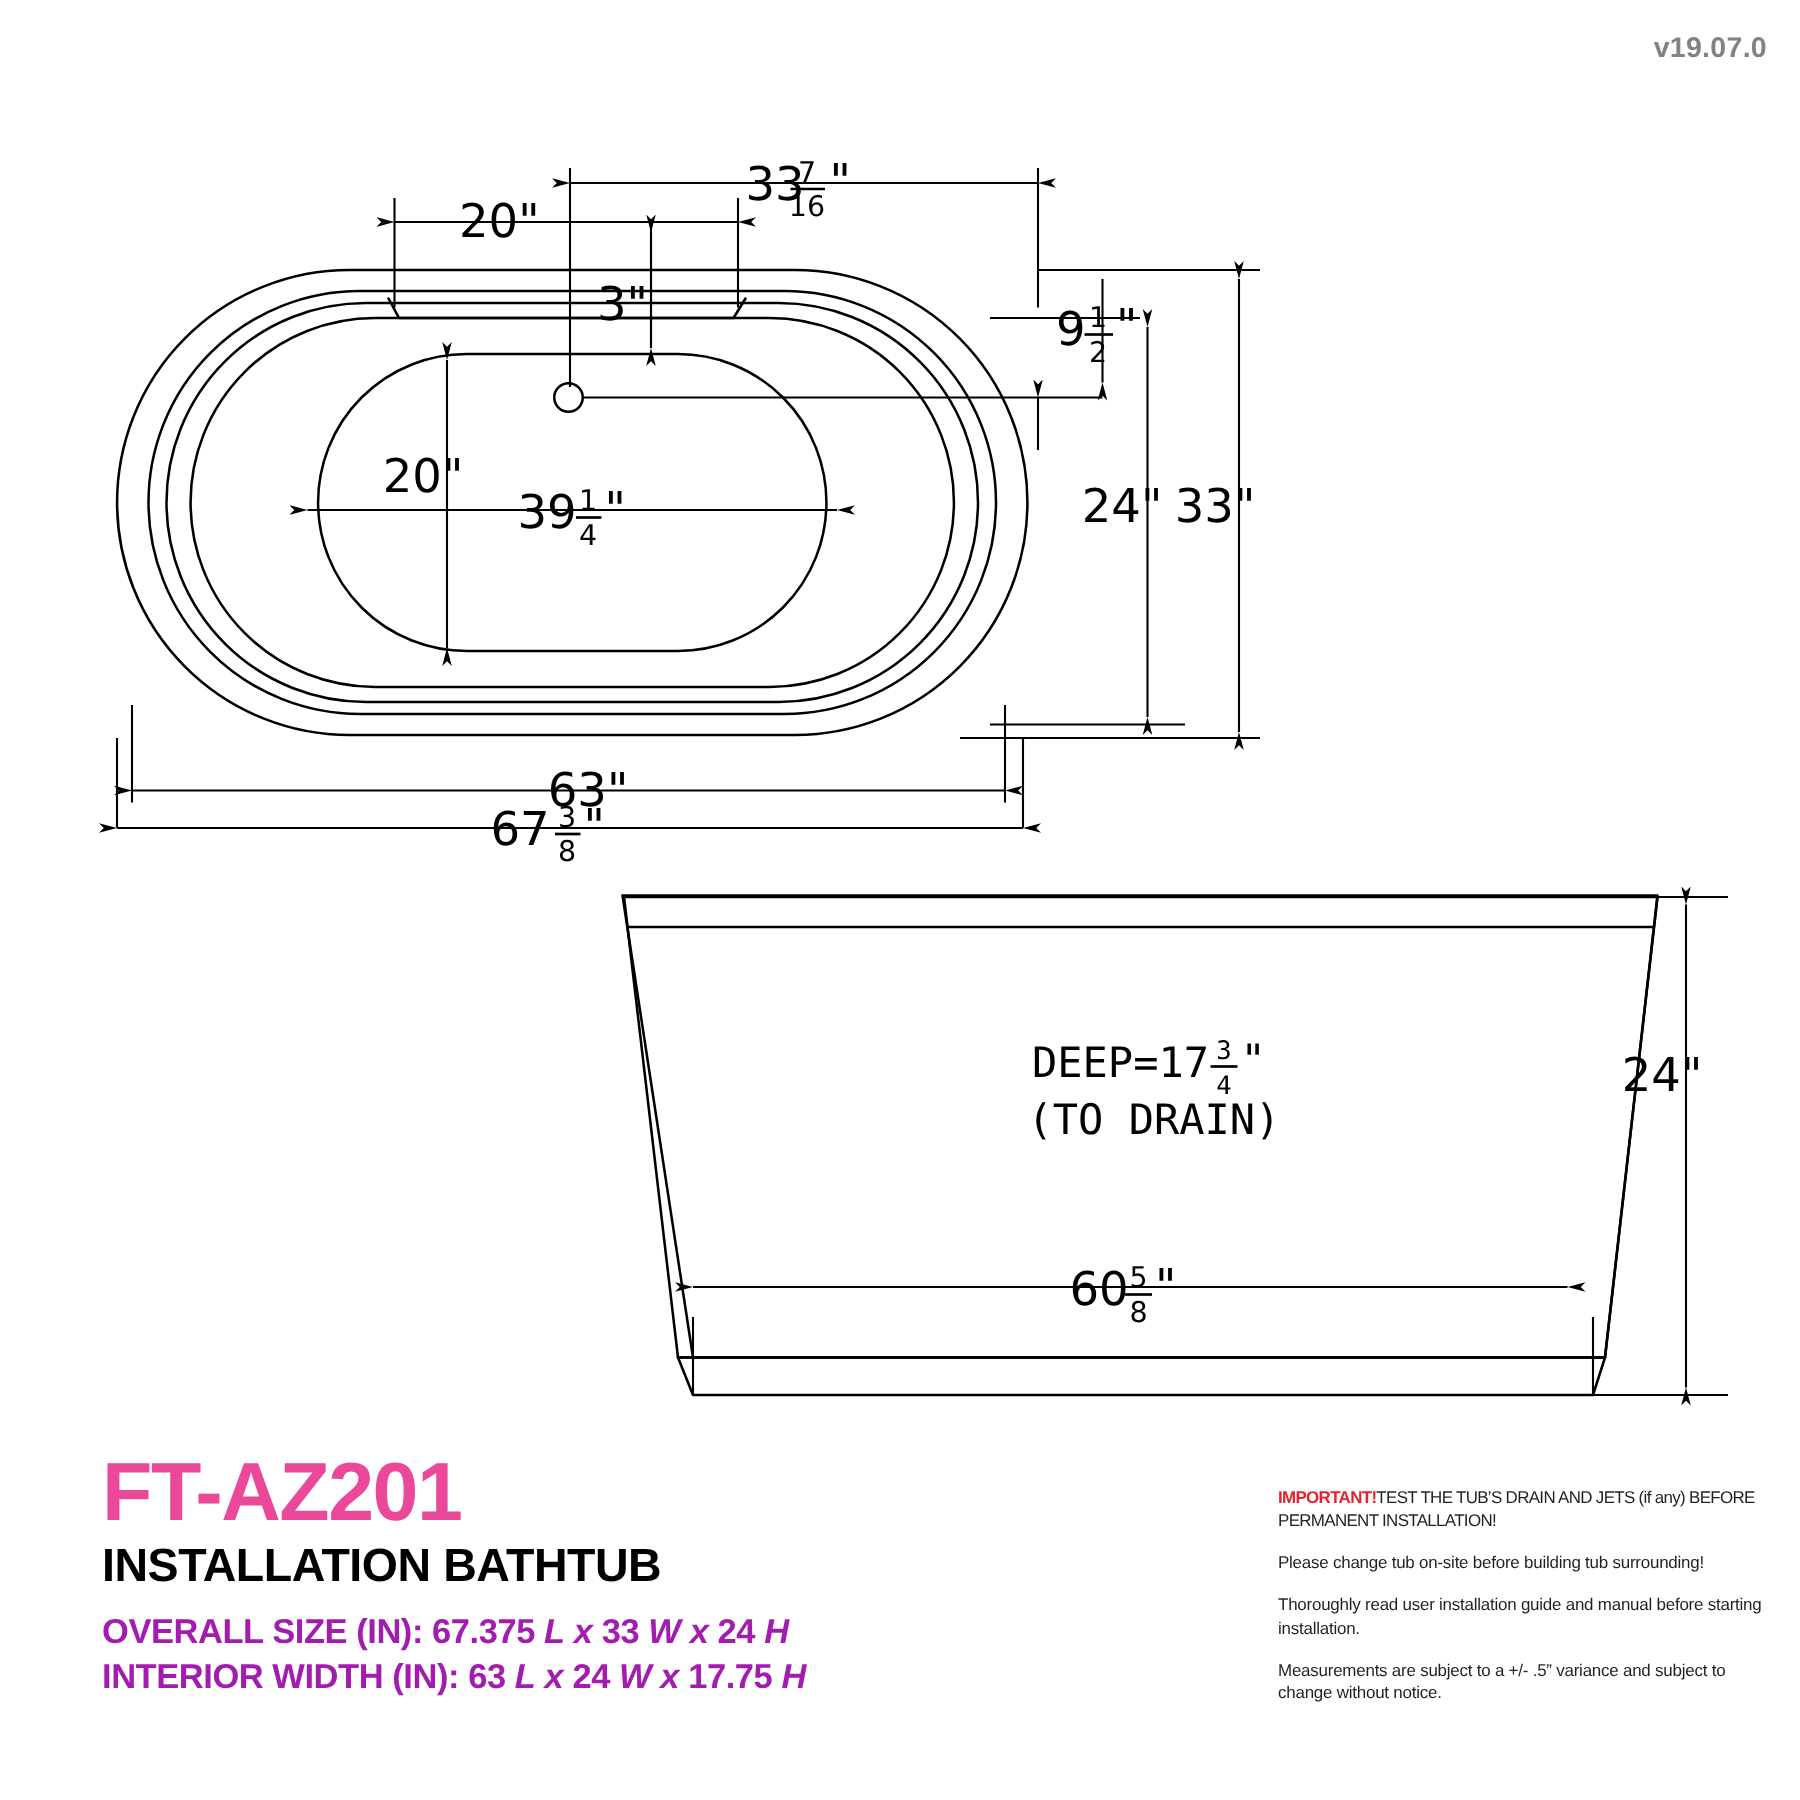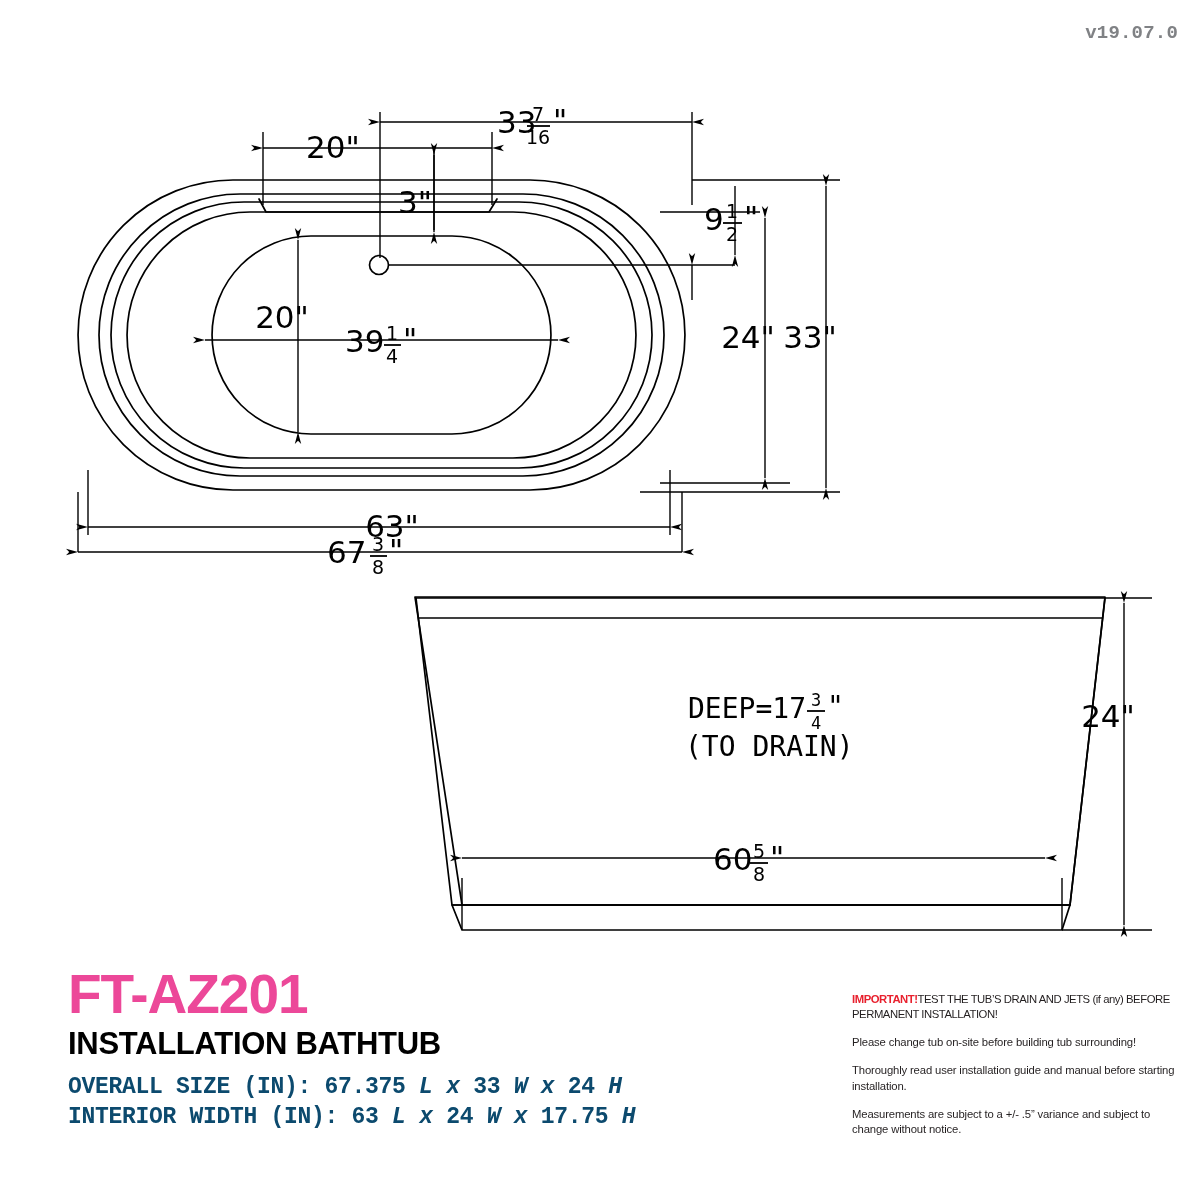--- a/index.html
+++ b/index.html
@@ -19,21 +19,21 @@
   #sheet {
     position: absolute;
     left: 0; top: 0;
     width: 1200px;
     height: 1200px;
   }
   .version-tag {
     position: absolute;
     right: 22px;
     top: 22px;
-    font-family: Liberation Mono, monospace;
+    font-family: Liberation Sans, sans-serif;
     font-size: 19px;
     font-weight: bold;
     color: #808285;
     letter-spacing: 0.2px;
   }
   svg { display: block; }
   .ln {
     fill: none;
     stroke: #000000;
     stroke-width: 1.7;
@@ -87,27 +87,27 @@
   .product-type {
     font-family: "Liberation Sans", sans-serif;
     font-size: 31px;
     font-weight: bold;
     letter-spacing: -0.3px;
     line-height: 1.05;
     margin: 0 0 11px 0;
     color: #000;
   }
   .spec-line {
-    font-family: Liberation Mono, monospace;
+    font-family: Liberation Sans, sans-serif;
     font-size: 23px;
     font-weight: bold;
     letter-spacing: -0.3px;
     line-height: 1.32;
     margin: 0;
-    color: #0c4a6e;
+    color: #a21caf;
     white-space: nowrap;
   }
   .spec-line .it { font-style: italic; font-weight: bold; }
 
   
   .notes-block {
     position: absolute;
     left: 852px;
     top: 992px;
     width: 330px;

